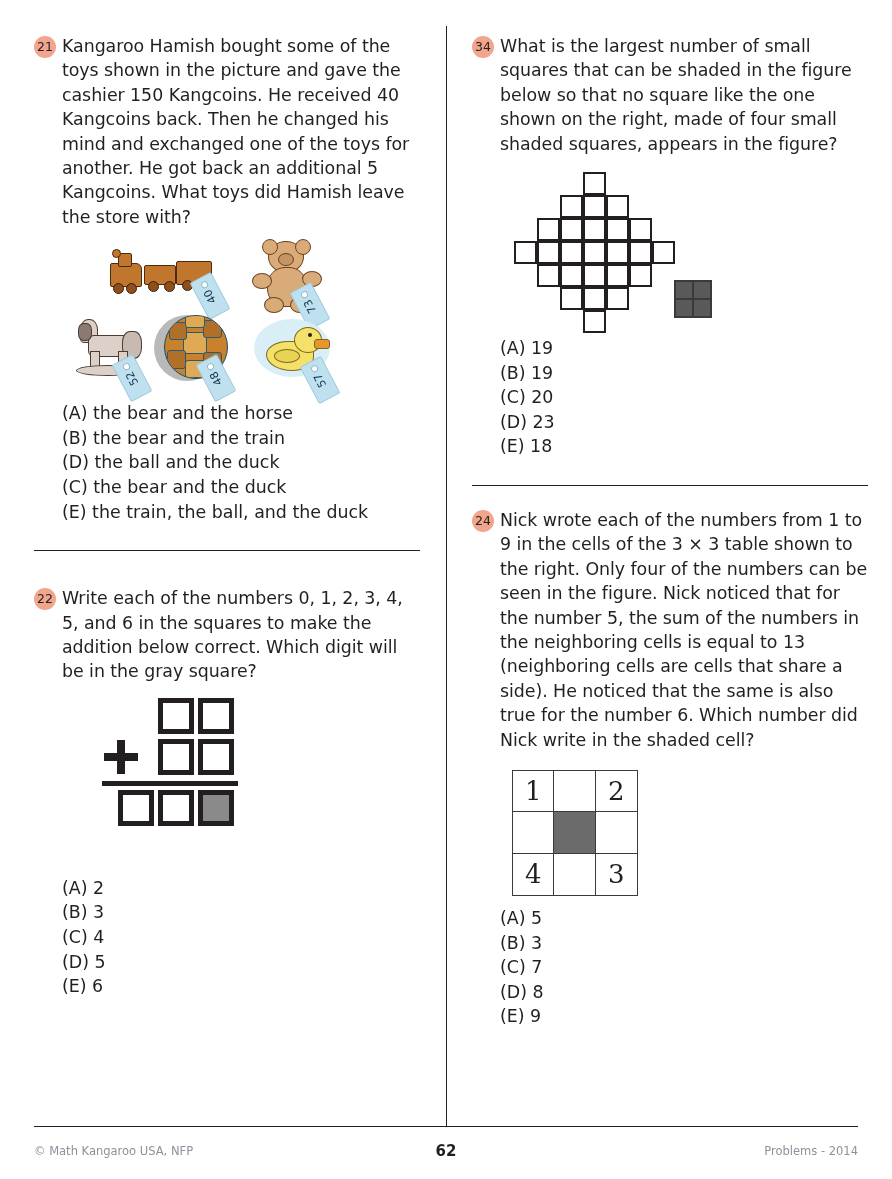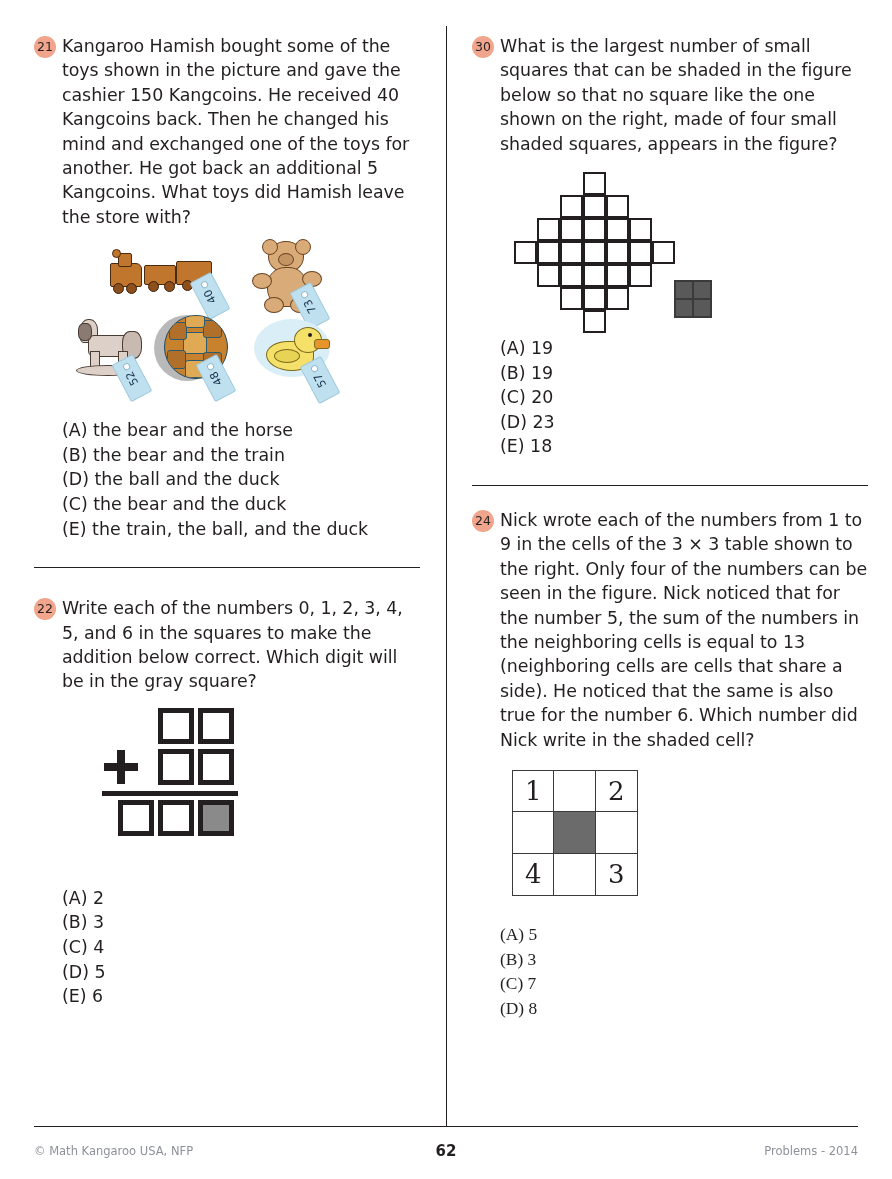--- a/index.html
+++ b/index.html
@@ -68,21 +68,20 @@
     margin-top: 2px;
     font-family: "DejaVu Sans", "Liberation Sans", sans-serif;
   }
   .qtext {
     flex: 1 1 auto;
     font-size: 17.4px;
     line-height: 24.4px;
     letter-spacing: -0.05px;
   }
   .choices {
-    margin-top: 17px;
     margin-left: 28px;
     font-size: 17.4px;
     line-height: 24.6px;
   }
   .choice { white-space: pre; }
   .sep {
     height: 1px;
     background: #231f20;
     margin: 22px 0 0 0;
   }
@@ -419,21 +418,21 @@
           <div class="choice">(A) the bear and the horse</div>
           <div class="choice">(B) the bear and the train</div>
           <div class="choice">(D) the ball and the duck</div>
           <div class="choice">(C) the bear and the duck</div>
           <div class="choice">(E) the train, the ball, and the duck</div>
         </div>
       </div>
 
       <div class="sep" style="margin-top:26px;"></div>
 
-      <div class="problem" style="margin-top:28px;">
+      <div class="problem" style="margin-top:35px;">
         <div class="problem-head">
           <div class="badge">22</div>
           <div class="qtext">Write each of the numbers 0, 1, 2, 3, 4, 5, and 6 in the squares to make the addition below correct. Which digit will be in the gray square?</div>
         </div>
 
         <div class="addition">
 
           <div class="abox" style="left:64px; top:0px;"></div>
           <div class="abox" style="left:104px; top:0px;"></div>
 
@@ -458,21 +457,21 @@
           <div class="choice">(E) 6</div>
         </div>
       </div>
 
     </div>
 
     <div class="col col-right">
 
       <div class="problem">
         <div class="problem-head">
-          <div class="badge">30</div>
+          <div class="badge">34</div>
           <div class="qtext">What is the largest number of small squares that can be shaded in the figure below so that no square like the one shown on the right, made of four small shaded squares, appears in the figure?</div>
         </div>
 
         <div class="diamond">
 
           <div class="dcell" style="left:69px; top:0px;"></div>
 
           <div class="dcell" style="left:46px; top:23px;"></div>
           <div class="dcell" style="left:69px; top:23px;"></div>
           <div class="dcell" style="left:92px; top:23px;"></div>
@@ -531,25 +530,26 @@
           <div class="gcell"></div>
           <div class="gcell">2</div>
           <div class="gcell"></div>
           <div class="gcell shaded"></div>
           <div class="gcell"></div>
           <div class="gcell">4</div>
           <div class="gcell"></div>
           <div class="gcell">3</div>
         </div>
 
-        <div class="choices" style="margin-top:26px;font-family:Liberation Serif, serif;">
+        <div class="choices" style="margin-top:10px;">
           <div class="choice">(A) 5</div>
           <div class="choice">(B) 3</div>
           <div class="choice">(C) 7</div>
           <div class="choice">(D) 8</div>
+          <div class="choice">(E) 9</div>
         </div>
       </div>
 
     </div>
   </div>
 
   <div class="footer-rule"></div>
   <div class="footer">
     <div>© Math Kangaroo USA, NFP</div>
     <div class="pageno">62</div>

